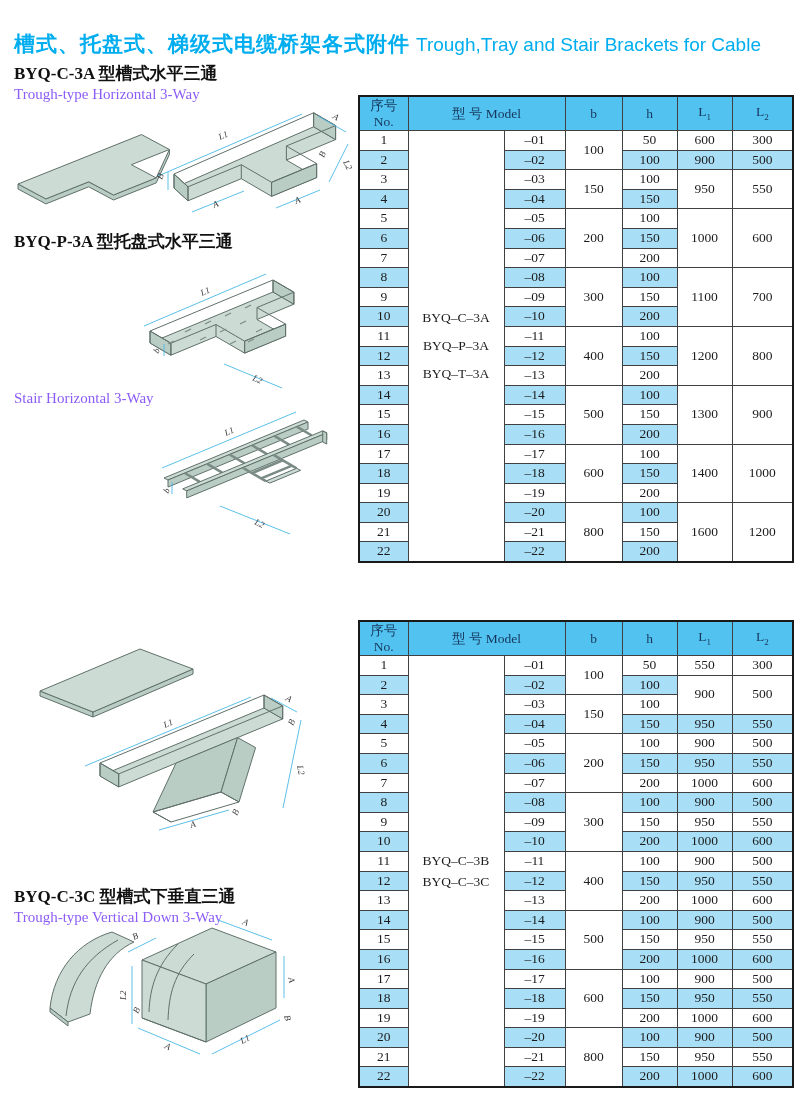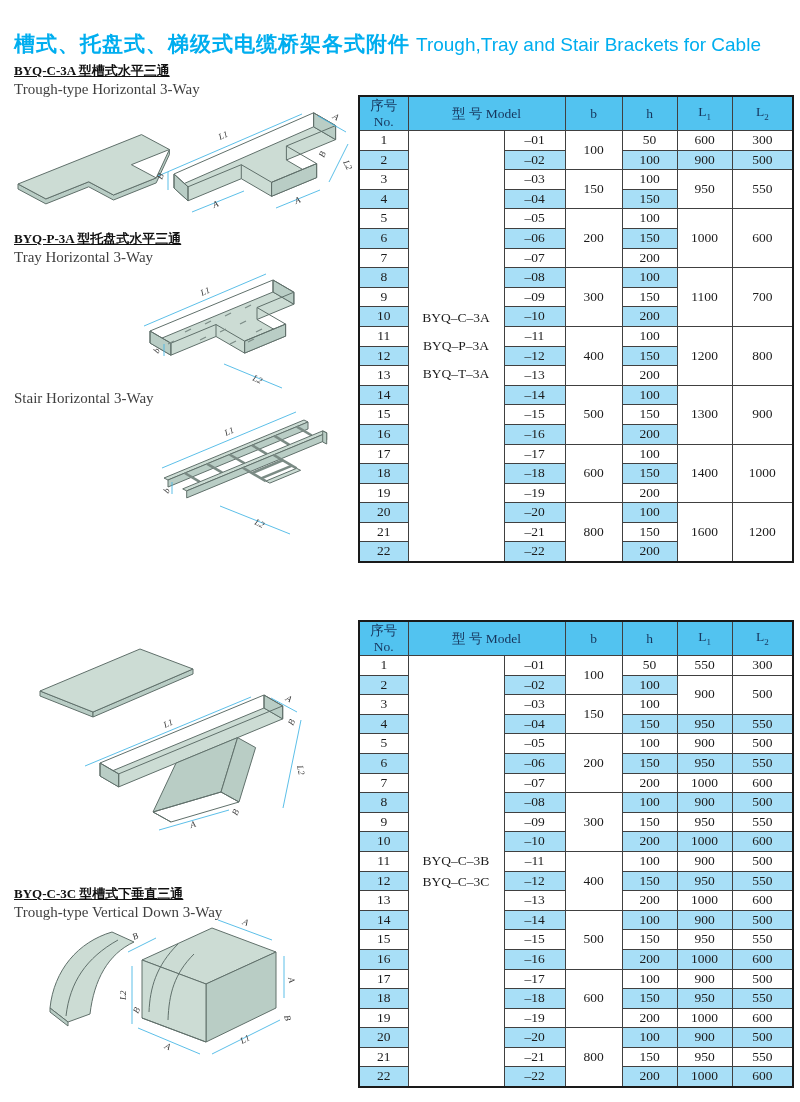--- a/index.html
+++ b/index.html
@@ -5,22 +5,22 @@
   html,body{margin:0;padding:0;background:#fff;}
   .page{position:relative;width:800px;height:1102px;background:#ffffff;overflow:hidden;
         font-family:"Liberation Serif",serif;}
   
   .title{position:absolute;left:14px;top:30px;white-space:nowrap;
          font-family:"Liberation Sans",sans-serif;}
   .title .zh{font-size:21px;font-weight:bold;color:#00AEEF;letter-spacing:1px;}
   .title .en{font-size:19px;font-weight:normal;color:#00AEEF;margin-left:6px;}
   
   .sec{position:absolute;left:14px;}
-  .sec .zh{font-size:13px;font-weight:bold;color:#111;white-space:nowrap;text-decoration:underline;}
-  .sec .en{font-size:15px;color:#404040;margin-top:1px;white-space:nowrap;}
+  .sec .zh{font-size:17px;font-weight:bold;color:#111;white-space:nowrap;}
+  .sec .en{font-size:15px;color:#8b5cf6;margin-top:1px;white-space:nowrap;}
   .sec1{top:62px;}  .sec2{top:230px;}  .sec3{top:389px;}  .sec4{top:556px;}  .sec5{top:850px;margin-top:35px;}
   
   .draw{position:absolute;}
   .d1{left:6px;top:96px;}   .d2{left:130px;top:248px;} .d3{left:156px;top:402px;}
   .d4{left:25px;top:616px;} .d5{left:28px;top:896px;}
   .metal{fill:#ccdcd4;stroke:#60706b;stroke-width:1;stroke-linejoin:round;}
   .metal2{fill:#b9cdc5;stroke:#60706b;stroke-width:1;stroke-linejoin:round;}
   .wire{fill:none;stroke:#60706b;stroke-width:1;}
   .dim{stroke:#49b8e5;stroke-width:.9;fill:none;}
   .perf{stroke:#7a8a85;stroke-width:1.2;}
@@ -47,21 +47,20 @@
   <div class="title">
     <span class="zh">槽式、托盘式、梯级式电缆桥架各式附件</span><span class="en">Trough,Tray and Stair Brackets for Cable</span>
   </div>
 
   <div class="sec sec1">
     <div class="zh">BYQ-C-3A 型槽式水平三通</div>
     <div class="en">Trough-type Horizontal 3-Way</div>
   </div>
   <div class="sec sec2">
     <div class="zh">BYQ-P-3A 型托盘式水平三通</div>
-    <div class="en">Tray Horizontal 3-Way</div>
   </div>
   <div class="sec sec3">
     <div class="en">Stair Horizontal 3-Way</div>
   </div>
   <div class="sec sec5">
     <div class="zh">BYQ-C-3C 型槽式下垂直三通</div>
     <div class="en">Trough-type Vertical Down 3-Way</div>
   </div>
 
   <svg class="draw d1" width="354" height="140" viewBox="0 0 354 140">

